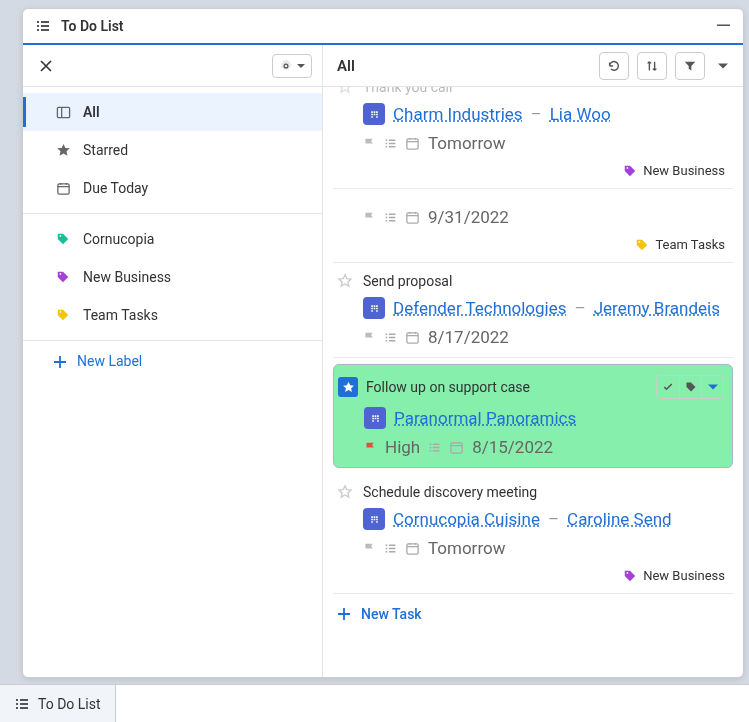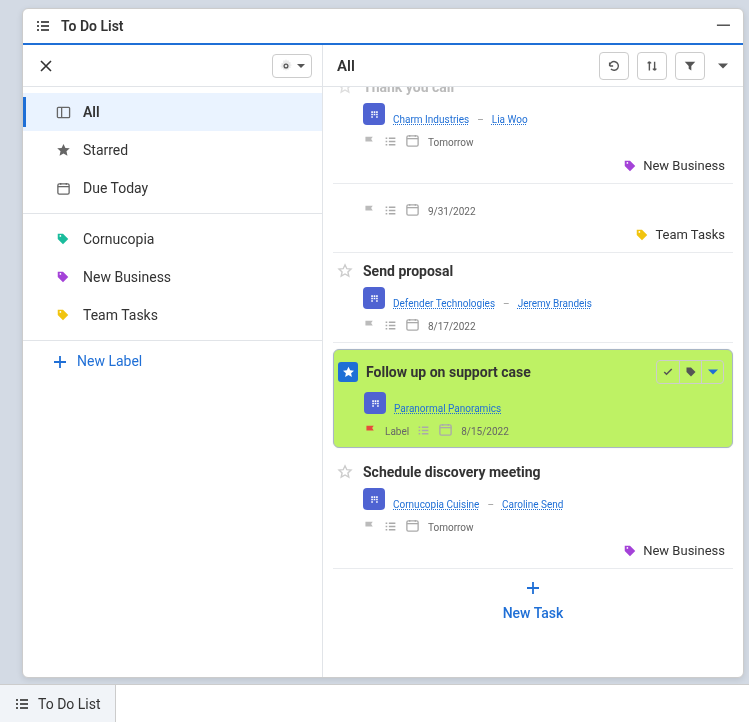--- a/index.html
+++ b/index.html
@@ -158,29 +158,28 @@
   }
   .task {
     padding: 10px 8px 10px 4px;
     border-bottom: 1px solid #e9ebee;
     position: relative;
   }
   .task:last-of-type { border-bottom: none; }
   .task.selected {
     border: 1px solid #a9b6c6;
     border-radius: 6px;
-    background: #bef264;
+    background: #86efac;
     margin: 6px 0;
     box-shadow: 0 0 0 1px rgba(0,0,0,0.02);
   }
   .task-row1 {
     display: flex;
     align-items: center;
     gap: 8px;
-    font-weight: bold;
   }
   .star { width:18px; cursor:pointer; color:#bbb; }
   .star.on {
     width:20px; height:20px;
     background:#1f6fd6; border-radius:3px;
     display:flex; align-items:center; justify-content:center;
     color:#fff;
   }
   .task-title { color:#333; }
   .task.first .task-title { color:#bbb; }
@@ -193,26 +192,26 @@
   .hover-actions .ha {
     width:22px; height:22px;
     display:flex; align-items:center; justify-content:center;
     border-left:1px solid #ccc;
     color:#555; cursor:pointer; font-size:12px;
   }
   .hover-actions .ha:first-child { border-left:none; }
 
   .task-row2, .task-row3 {
     display: flex;
-    align-items: flex-end;
+    align-items: center;
     gap: 8px;
     padding-left: 26px;
     margin-top: 8px;
     color: #666;
-    font-size: 10px;
+    font-size: 17px;
   }
   .acct-chip {
     width:22px; height:22px; border-radius:4px;
     background:#4f63d2;
     display:flex; align-items:center; justify-content:center;
     color:#fff;
   }
   .link { color:#1f6fd6; text-decoration:underline dotted; cursor:pointer; }
   .sep { color:#999; }
   .mini-icon { color:#aaa; display:flex; }
@@ -220,21 +219,21 @@
   .label-pill {
     display:flex; align-items:center; gap:6px;
     margin-left:auto; padding-top:6px;
     font-size:13px;
   }
   .label-pill .tag-i { color:#a442d8; }
 
   .new-task-row {
     display:flex; align-items:center; gap:10px;
     padding: 12px 4px;
-    color:#1f6fd6; cursor:pointer; font-weight:500;flex-direction:column;
+    color:#1f6fd6; cursor:pointer; font-weight:500;
   }
 
   .bottom-bar {
     position:absolute;
     left:0; right:0; bottom:0;
     height:38px;
     background:#fff;
     border-top:1px solid #ccc;
     display:flex; align-items:center;
   }
@@ -540,21 +539,21 @@
               </span>
               <span class="link">Paranormal Panoramics</span>
               <span class="sep"></span>
             </div>
             <div class="task-row3">
               <span class="mini-icon red">
                 <svg width="13" height="13" viewBox="0 0 16 16">
                   <path fill="#e74c3c" d="M3 2v12M3 2h9l-2 3 2 3H3"></path>
                 </svg>
               </span>
-              <span>Label</span>
+              <span>High</span>
               <span class="mini-icon">
                 <svg width="13" height="13" viewBox="0 0 16 16">
                   <path fill="#aaa" d="M2 3h2v2H2zM6 3h8v2H6zM2 7h2v2H2zM6 7h8v2H6zM2 11h2v2H2zM6 11h8v2H6z"></path>
                 </svg>
               </span>
               <span class="mini-icon">
                 <svg width="15" height="15" viewBox="0 0 16 16">
                   <rect x="2" y="3" width="12" height="11" rx="1.5" fill="none" stroke="#aaa" stroke-width="1.4"></rect>
                   <line x1="2" y1="6" x2="14" y2="6" stroke="#aaa" stroke-width="1.4"></line>
                   <line x1="5" y1="2" x2="5" y2="4" stroke="#aaa" stroke-width="1.4"></line>

